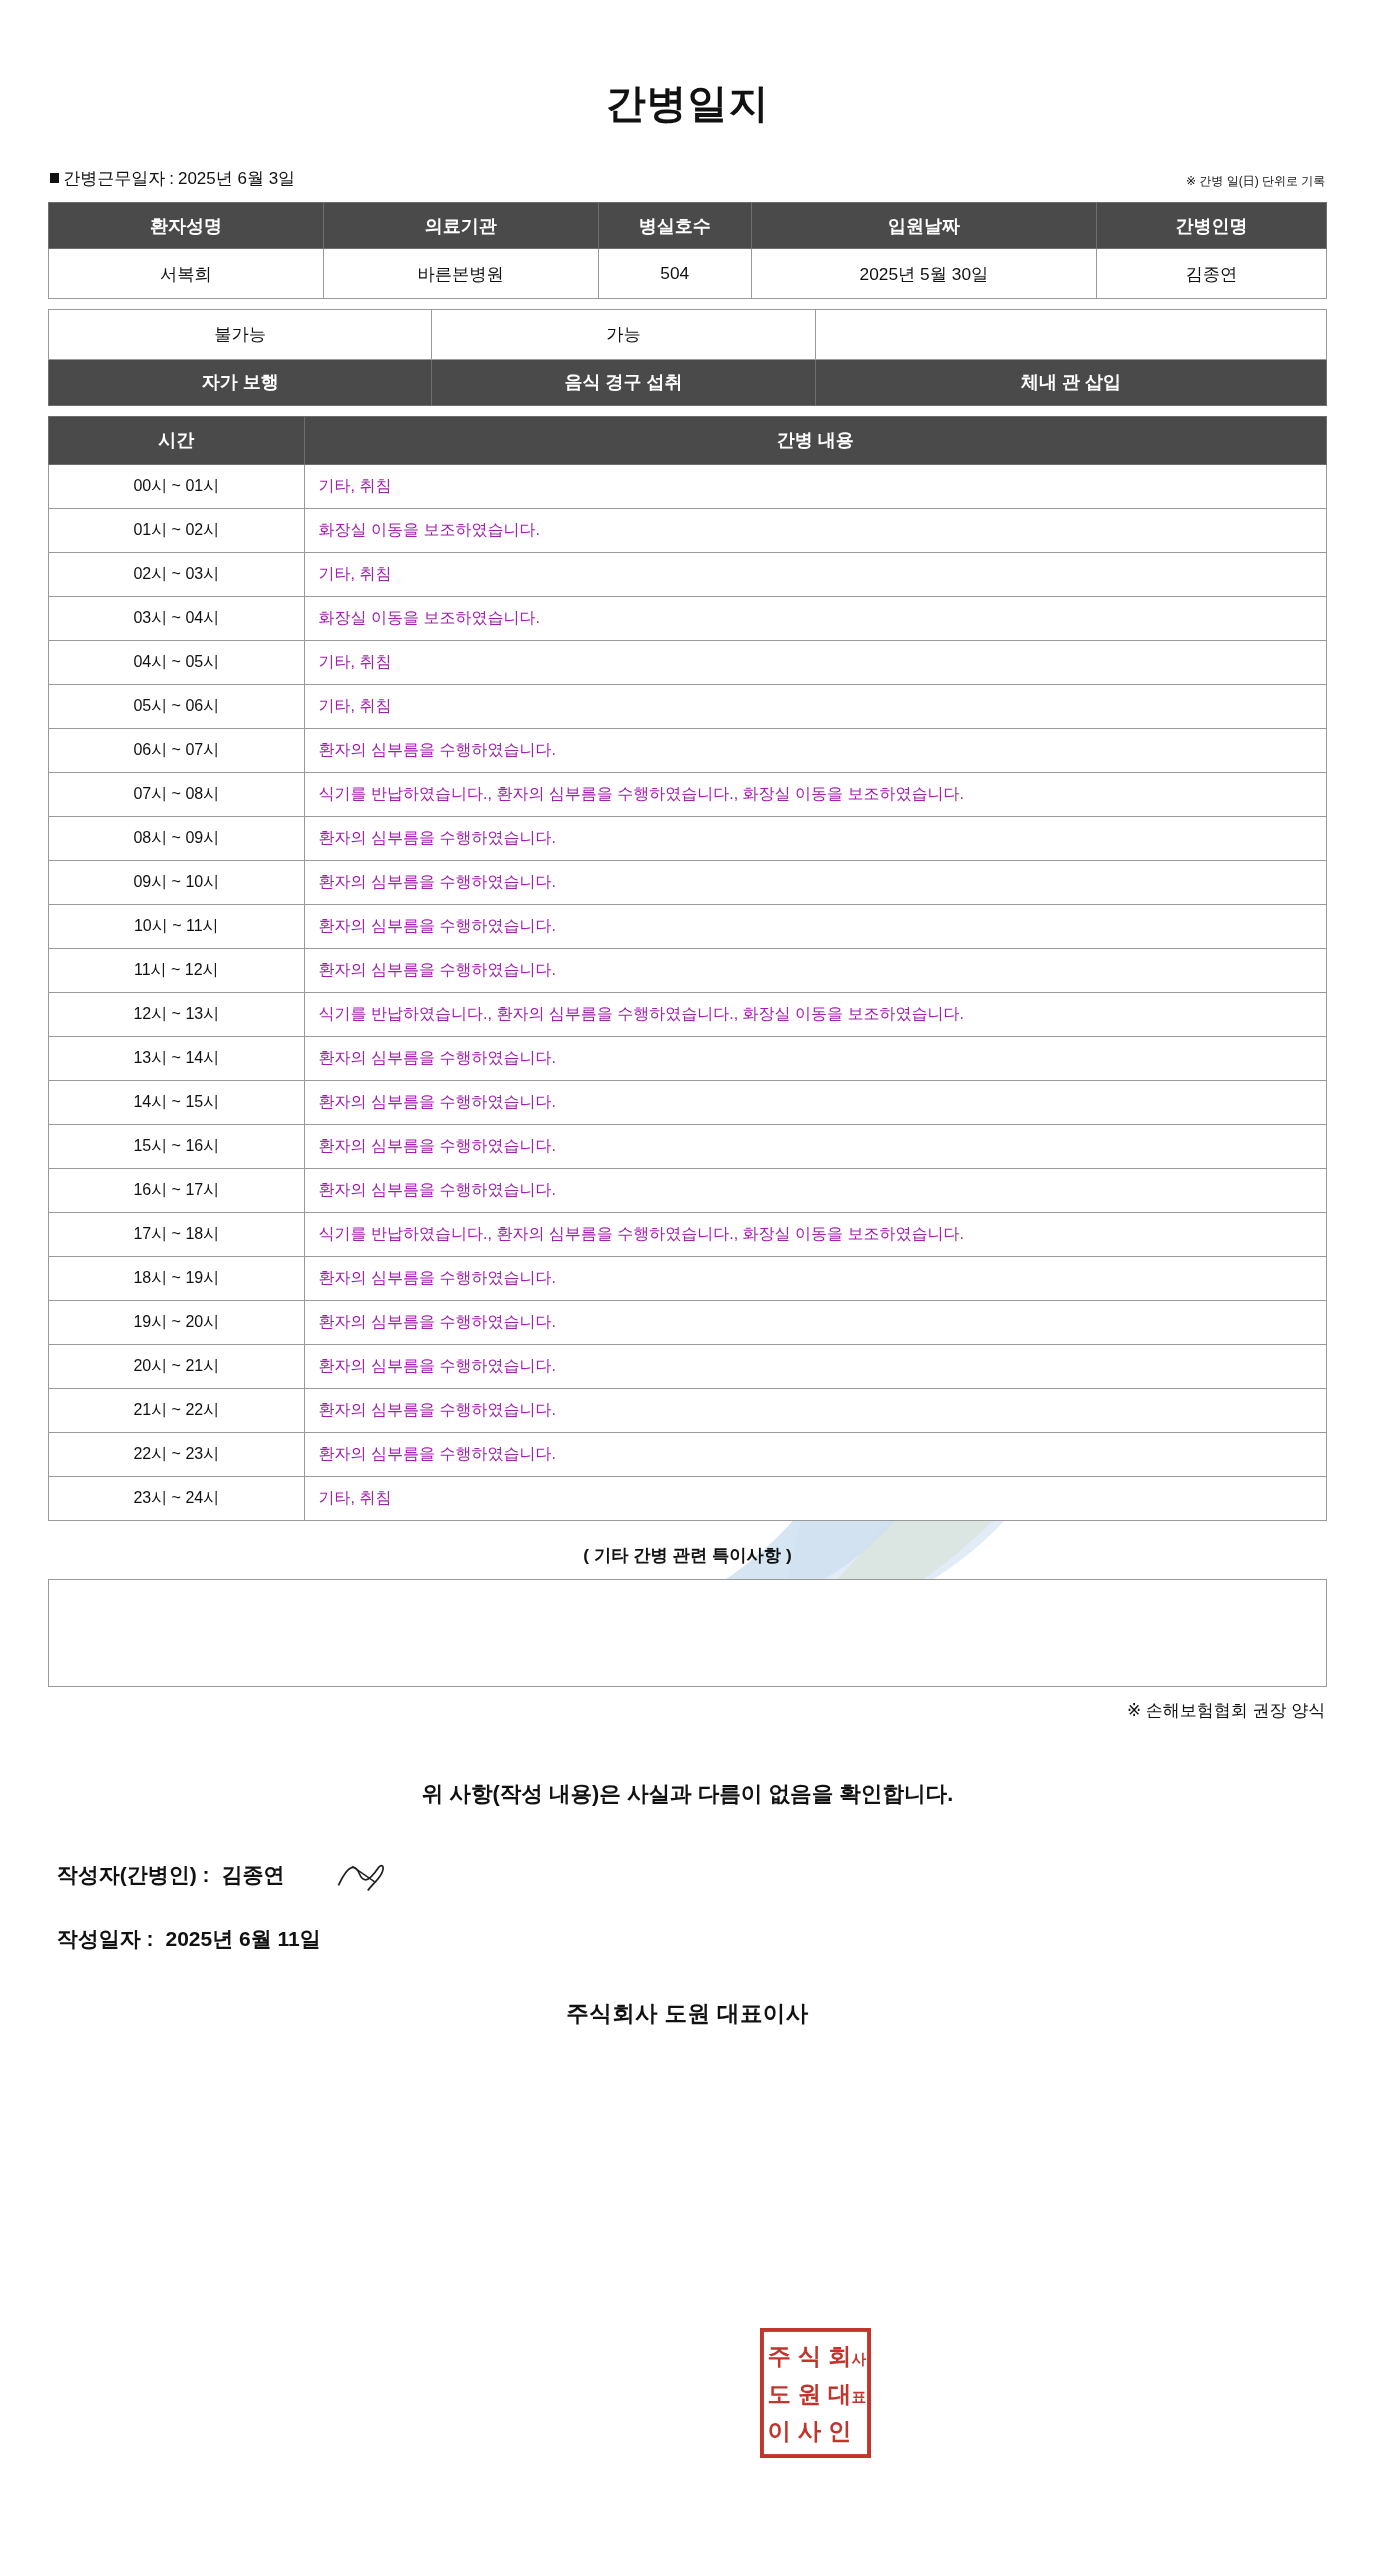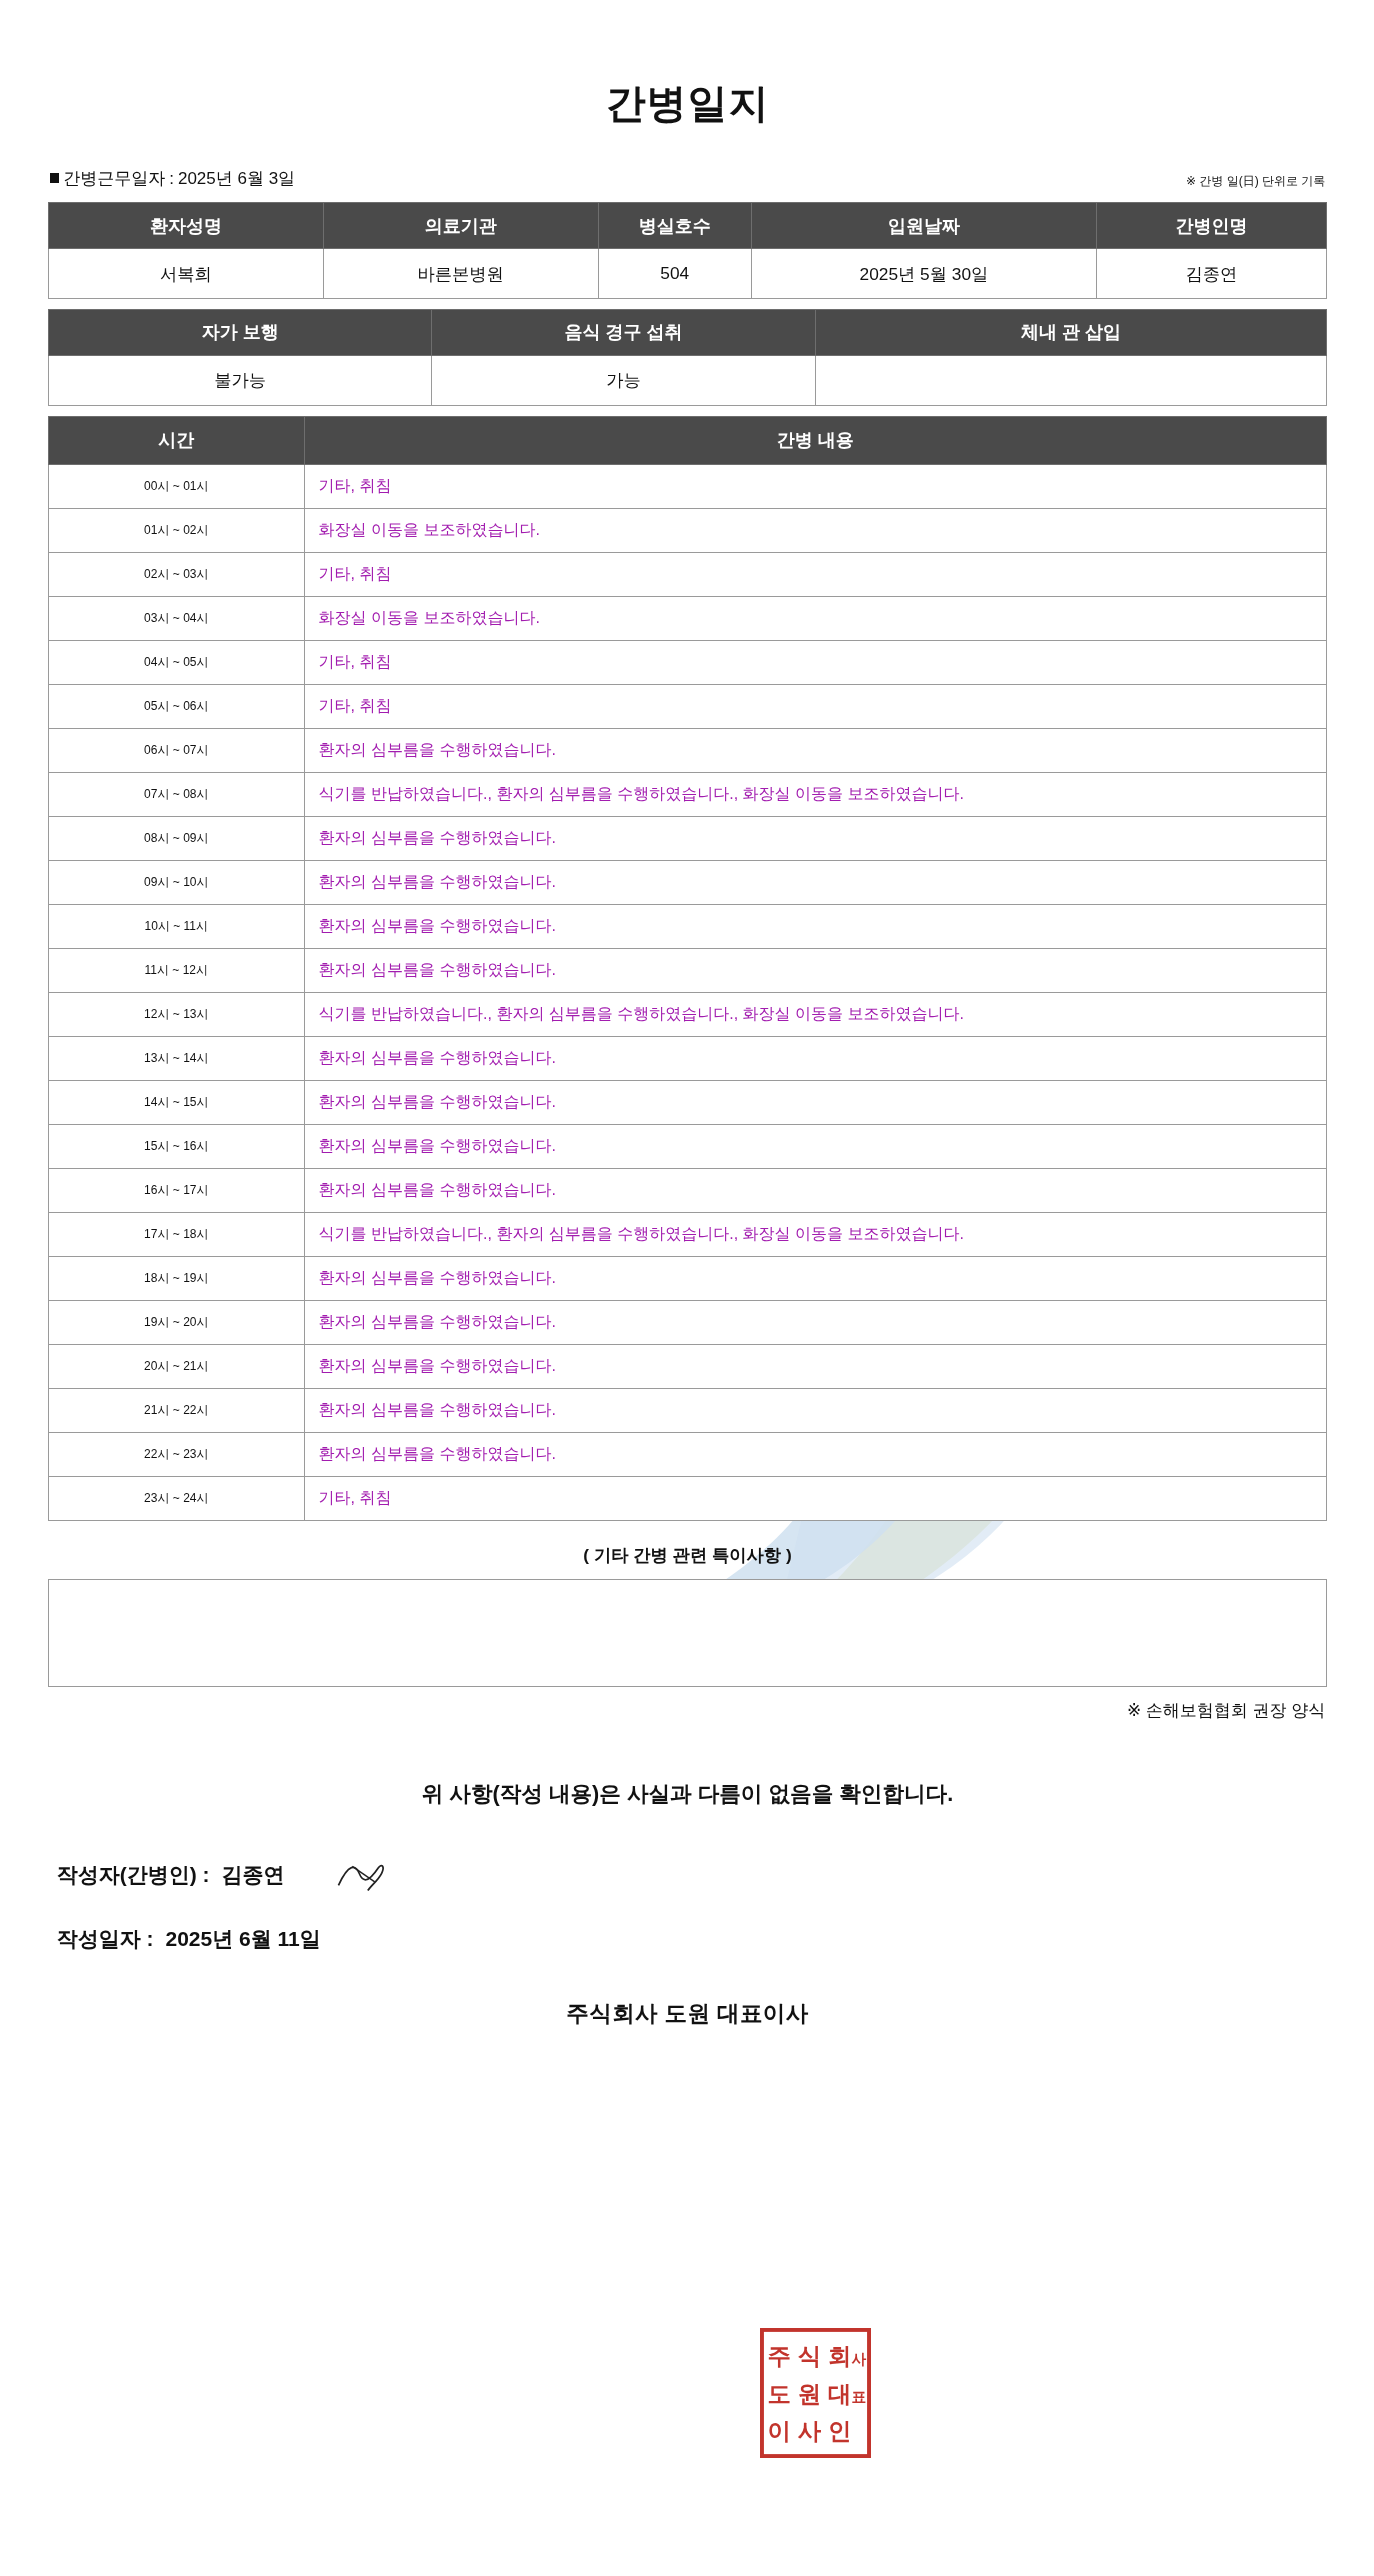--- a/index.html
+++ b/index.html
@@ -90,21 +90,21 @@
   }
 
   .t-patient td { height: 47px; }
 
   .t-care { margin-top: 9.5px; }
   .t-care td { height: 47px; }
 
   .t-log { margin-top: 10.4px; }
   .t-log th { height: 45px; }
   .t-log td { height: 41px; font-size: 16.4px; }
-  .t-log td.time { width: 260px; font-size: 12px; }
+  .t-log td.time { width: 260px; font-size: 16px; }
   .t-log td.content {
     text-align: left;
     padding-left: 14px;
     font-size: 16px;
     color: #a21caf;
   }
 
   
   .remark-title {
     text-align: center;
@@ -220,28 +220,28 @@
       </table>
 
     <table class="t-care">
       <colgroup>
         <col style="width:30%">
           <col style="width:30%">
           <col style="width:40%">
       </colgroup>
       <tbody>
           <tr>
+        <td>불가능</td>
+        <td>가능</td>
+        <td></td>
+      </tr>
+      <tr>
         <th>자가 보행</th>
         <th>음식 경구 섭취</th>
         <th>체내 관 삽입</th>
-      </tr>
-      <tr>
-        <td>불가능</td>
-        <td>가능</td>
-        <td></td>
       </tr>
     </tbody>
       </table>
 
     <table class="t-log">
       <colgroup>
           <col style="width:20%">
           <col style="width:80%">
         </colgroup>
       <tbody>

